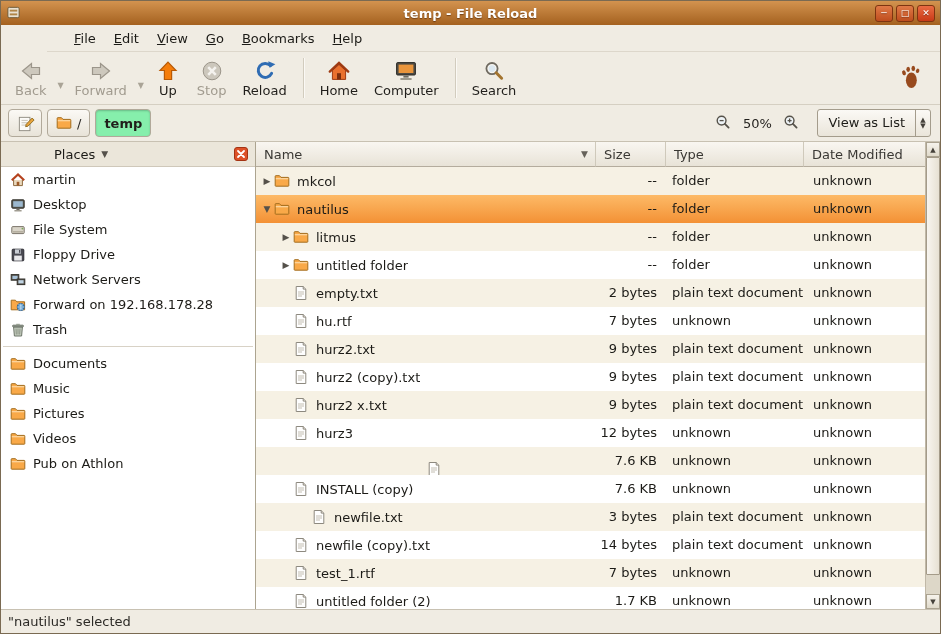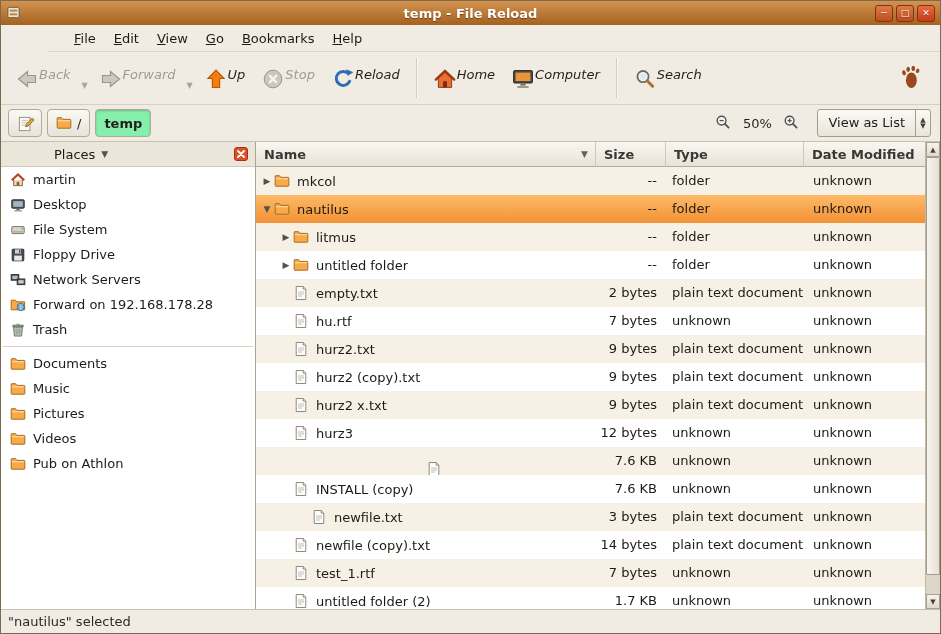--- a/index.html
+++ b/index.html
@@ -14,21 +14,21 @@
   .win-btn { width:18px; height:17px; background:linear-gradient(#e07a47,#bf4d1e); border:1px solid #7e3410; border-radius:3px; color:#fff; font-size:9px; line-height:15px; text-align:center; cursor:pointer; text-shadow:0 1px 1px rgba(0,0,0,.4); }
   .win-btn.close-button-style { background:linear-gradient(#ea6b43,#c93a17); }
 
   
   .menubar { height:27px; flex:0 0 27px; display:flex; align-items:center; padding:0 18px; background:#f0ece3; border-bottom:1px solid #ddd7cb;margin-left:46px; }
   .menu-item { padding:4px 9px; cursor:default; }
 
   
   .toolbar { height:53px; flex:0 0 53px; display:flex; align-items:center; padding:0 6px; background:#f0ece3; border-bottom:1px solid #d5cfc2; }
   .tbtn-group { display:flex; align-items:center; }
-  .tbtn { display:flex; flex-direction:row; align-items:flex-start; padding:2px 8px 1px; border-radius:3px; min-width:42px;font-style:italic; }
+  .tbtn { display:flex; flex-direction:column; align-items:center; padding:2px 8px 1px; border-radius:3px; min-width:42px; }
   .ticon { width:24px; height:24px; }
   .ticon svg { display:block; }
   .tlabel { font-size:13px; margin-top:0px; color:#211f1c; white-space:nowrap; }
   .tbtn.disabled .tlabel { color:#a19b8f; }
   .tdrop { width:12px; font-size:8px; color:#55514a; text-align:center; align-self:center; padding-top:14px; }
   .tdrop.disabled { color:#aaa497; }
   .tsep { width:1px; align-self:stretch; margin:6px 8px; background:#d2ccbe; box-shadow:1px 0 0 #fbf9f5; }
   .toolbar-logo { margin-left:auto; margin-right:12px; width:22px; height:26px; }
 
   
@@ -52,21 +52,21 @@
   .ph-btn { display:flex; align-items:center; gap:6px; padding:2px 5px; cursor:pointer;margin-left:42px; }
   .ph-caret { font-size:9px; color:#55514a; }
   .ph-close { margin-left:auto; width:15px; height:15px; cursor:pointer; }
   .place-item { height:25px; display:flex; align-items:center; gap:7px; padding:0 9px; cursor:pointer; white-space:nowrap; }
   .place-icon { width:16px; height:16px; flex:0 0 16px; }
   .place-sep { height:1px; background:#d8d2c6; margin:4px 2px; }
 
   
   .listpane { flex:1; position:relative; background:#fff; overflow:hidden; padding-right:15px; }
   .cols { display:grid; grid-template-columns:340px 70px 138px 1fr; }
-  .listheader { height:25px;font-weight:bold; }
+  .listheader { height:25px; }
   .hcell { background:linear-gradient(#f9f6f1,#e8e3d7); border-right:1px solid #cfc9bb; border-bottom:1px solid #b4ac9d; display:flex; align-items:center; padding:0 8px; color:#3a3834; position:relative; cursor:pointer; white-space:nowrap; overflow:hidden; }
   .hcell:last-child { border-right:none; }
   .sort-arrow { position:absolute; right:7px; font-size:9px; color:#66625a; }
   .rows { overflow:hidden; height:442px; }
   .frow { height:28px; cursor:default; }
   .frow.alt { background:#f6f1e4; }
   .frow.sel { background:linear-gradient(#fdba67,#f39135); }
   .cell-name { display:flex; align-items:center; overflow:hidden; white-space:nowrap; }
   .expander { width:14px; flex:0 0 14px; text-align:center; font-size:10px; color:#55514a; cursor:pointer; }
   .ficon { width:16px; height:16px; flex:0 0 16px; margin-right:7px; }

